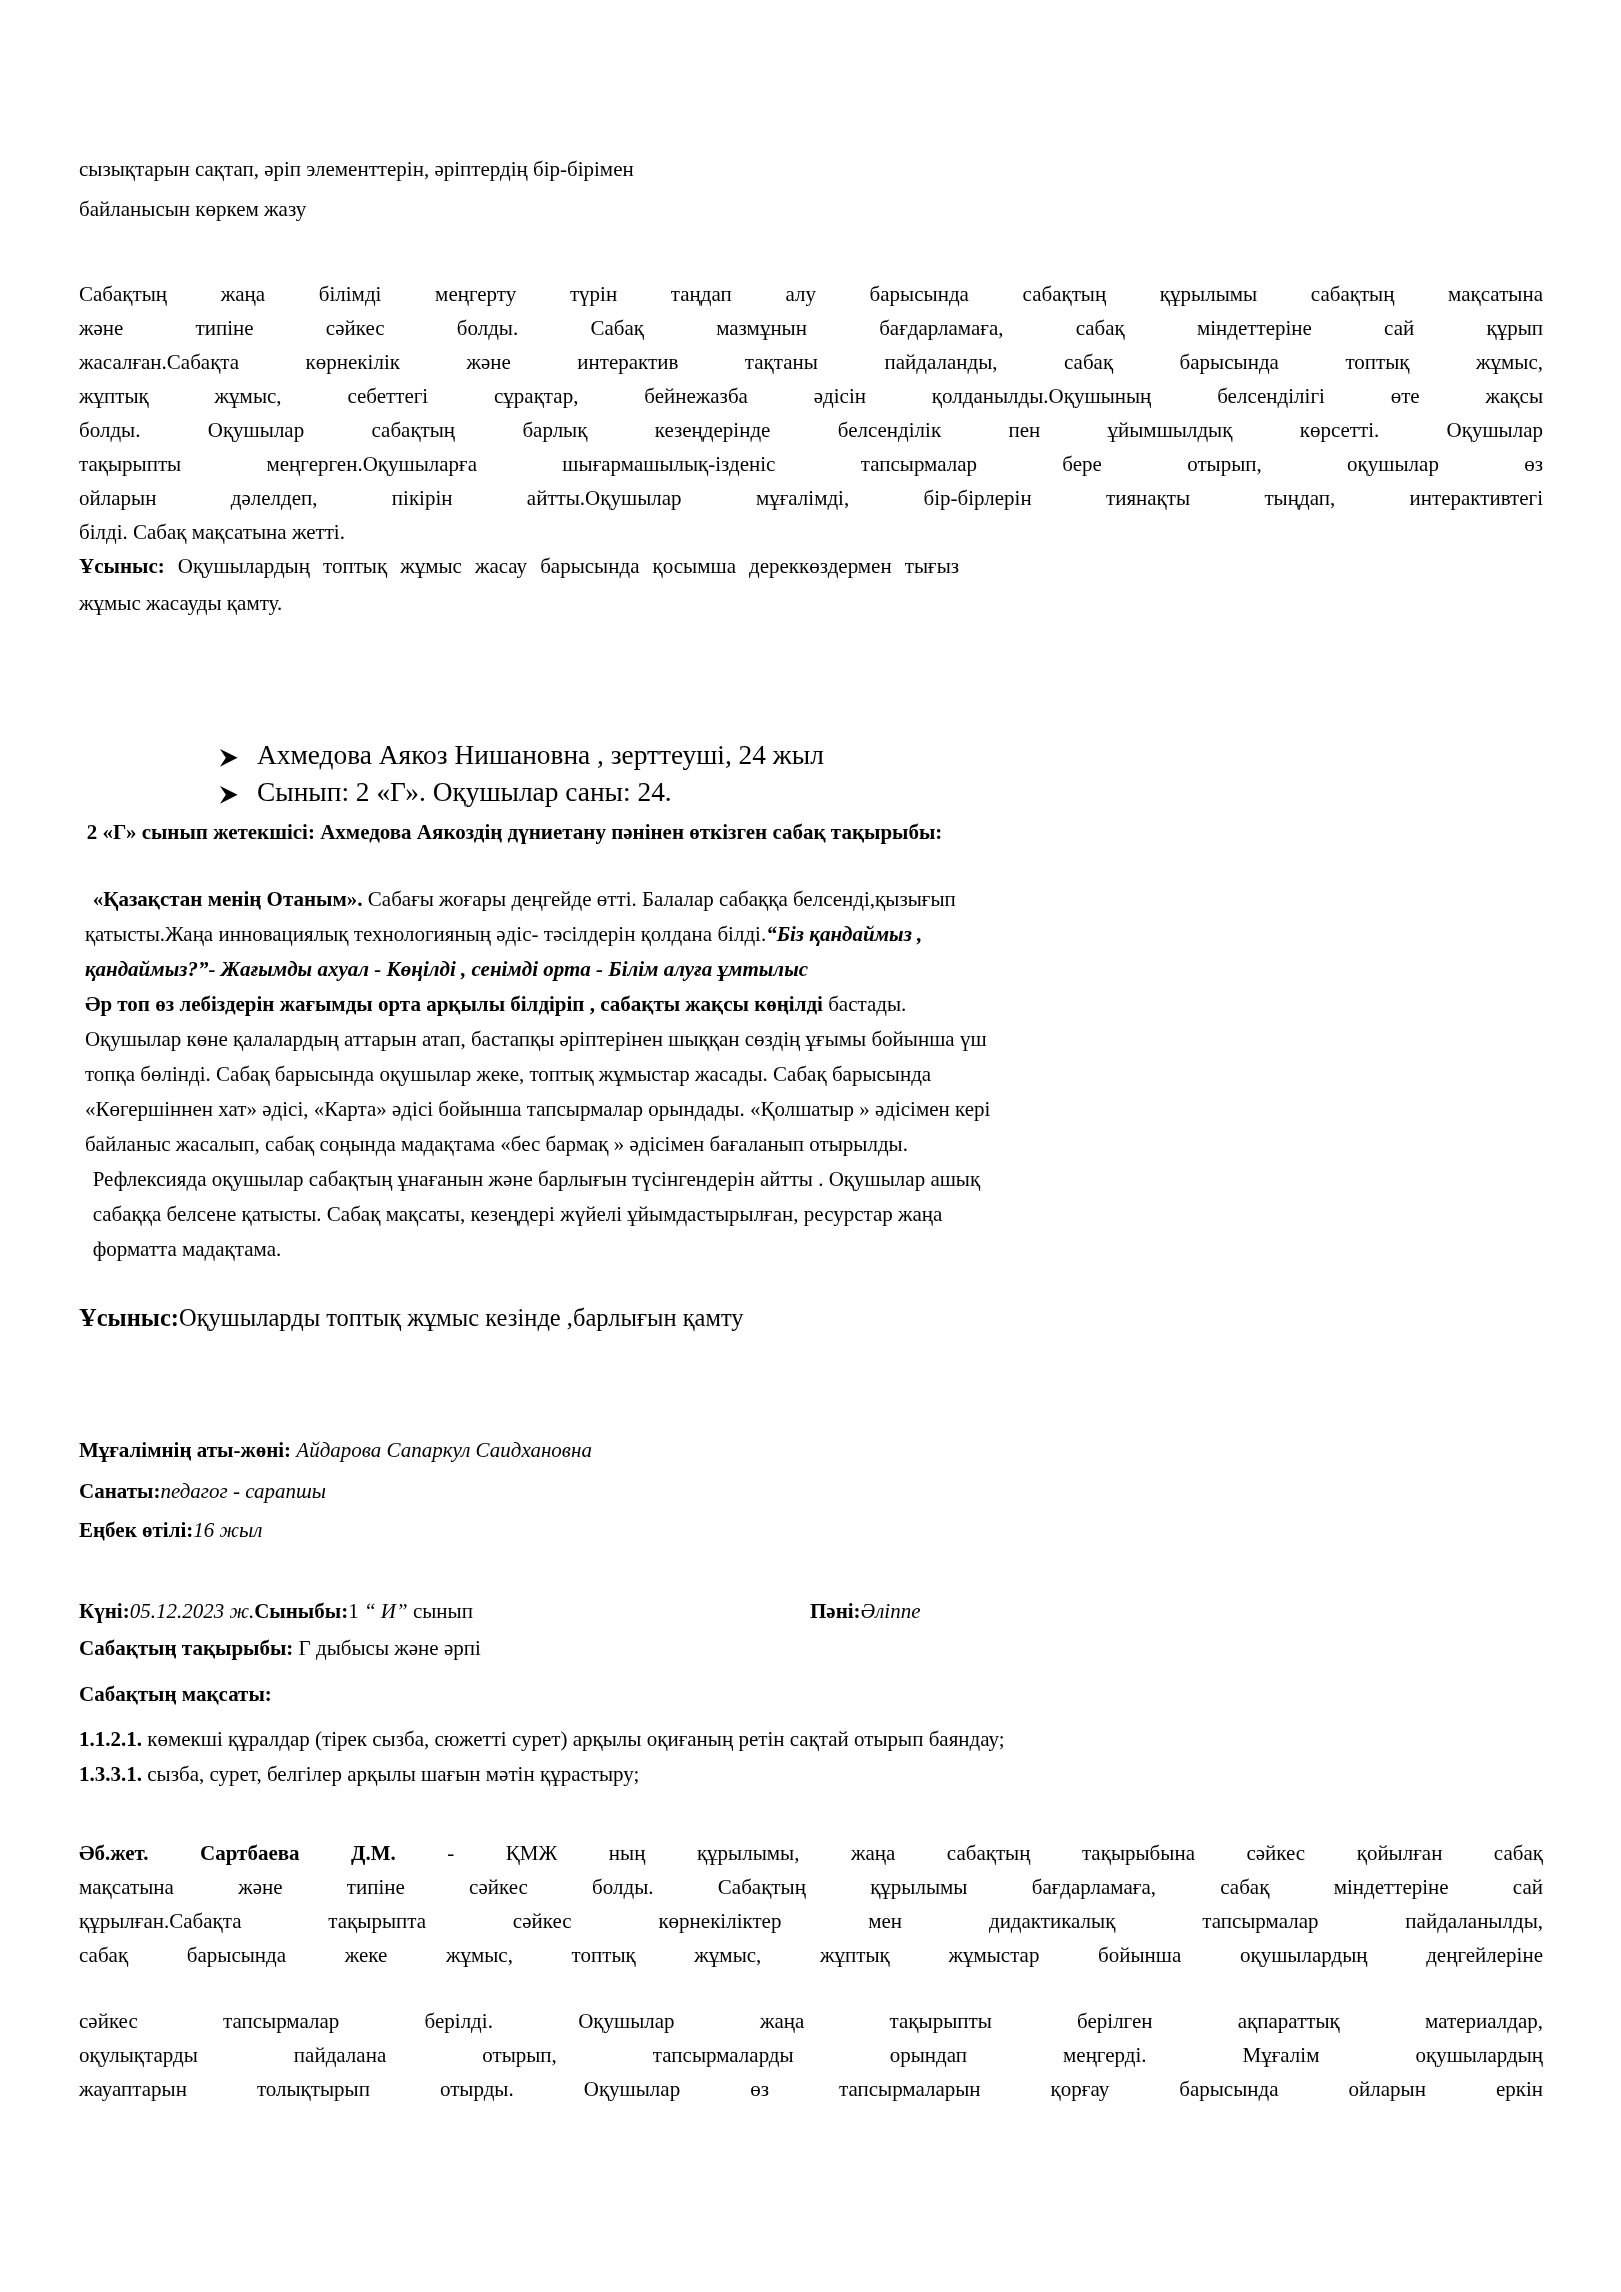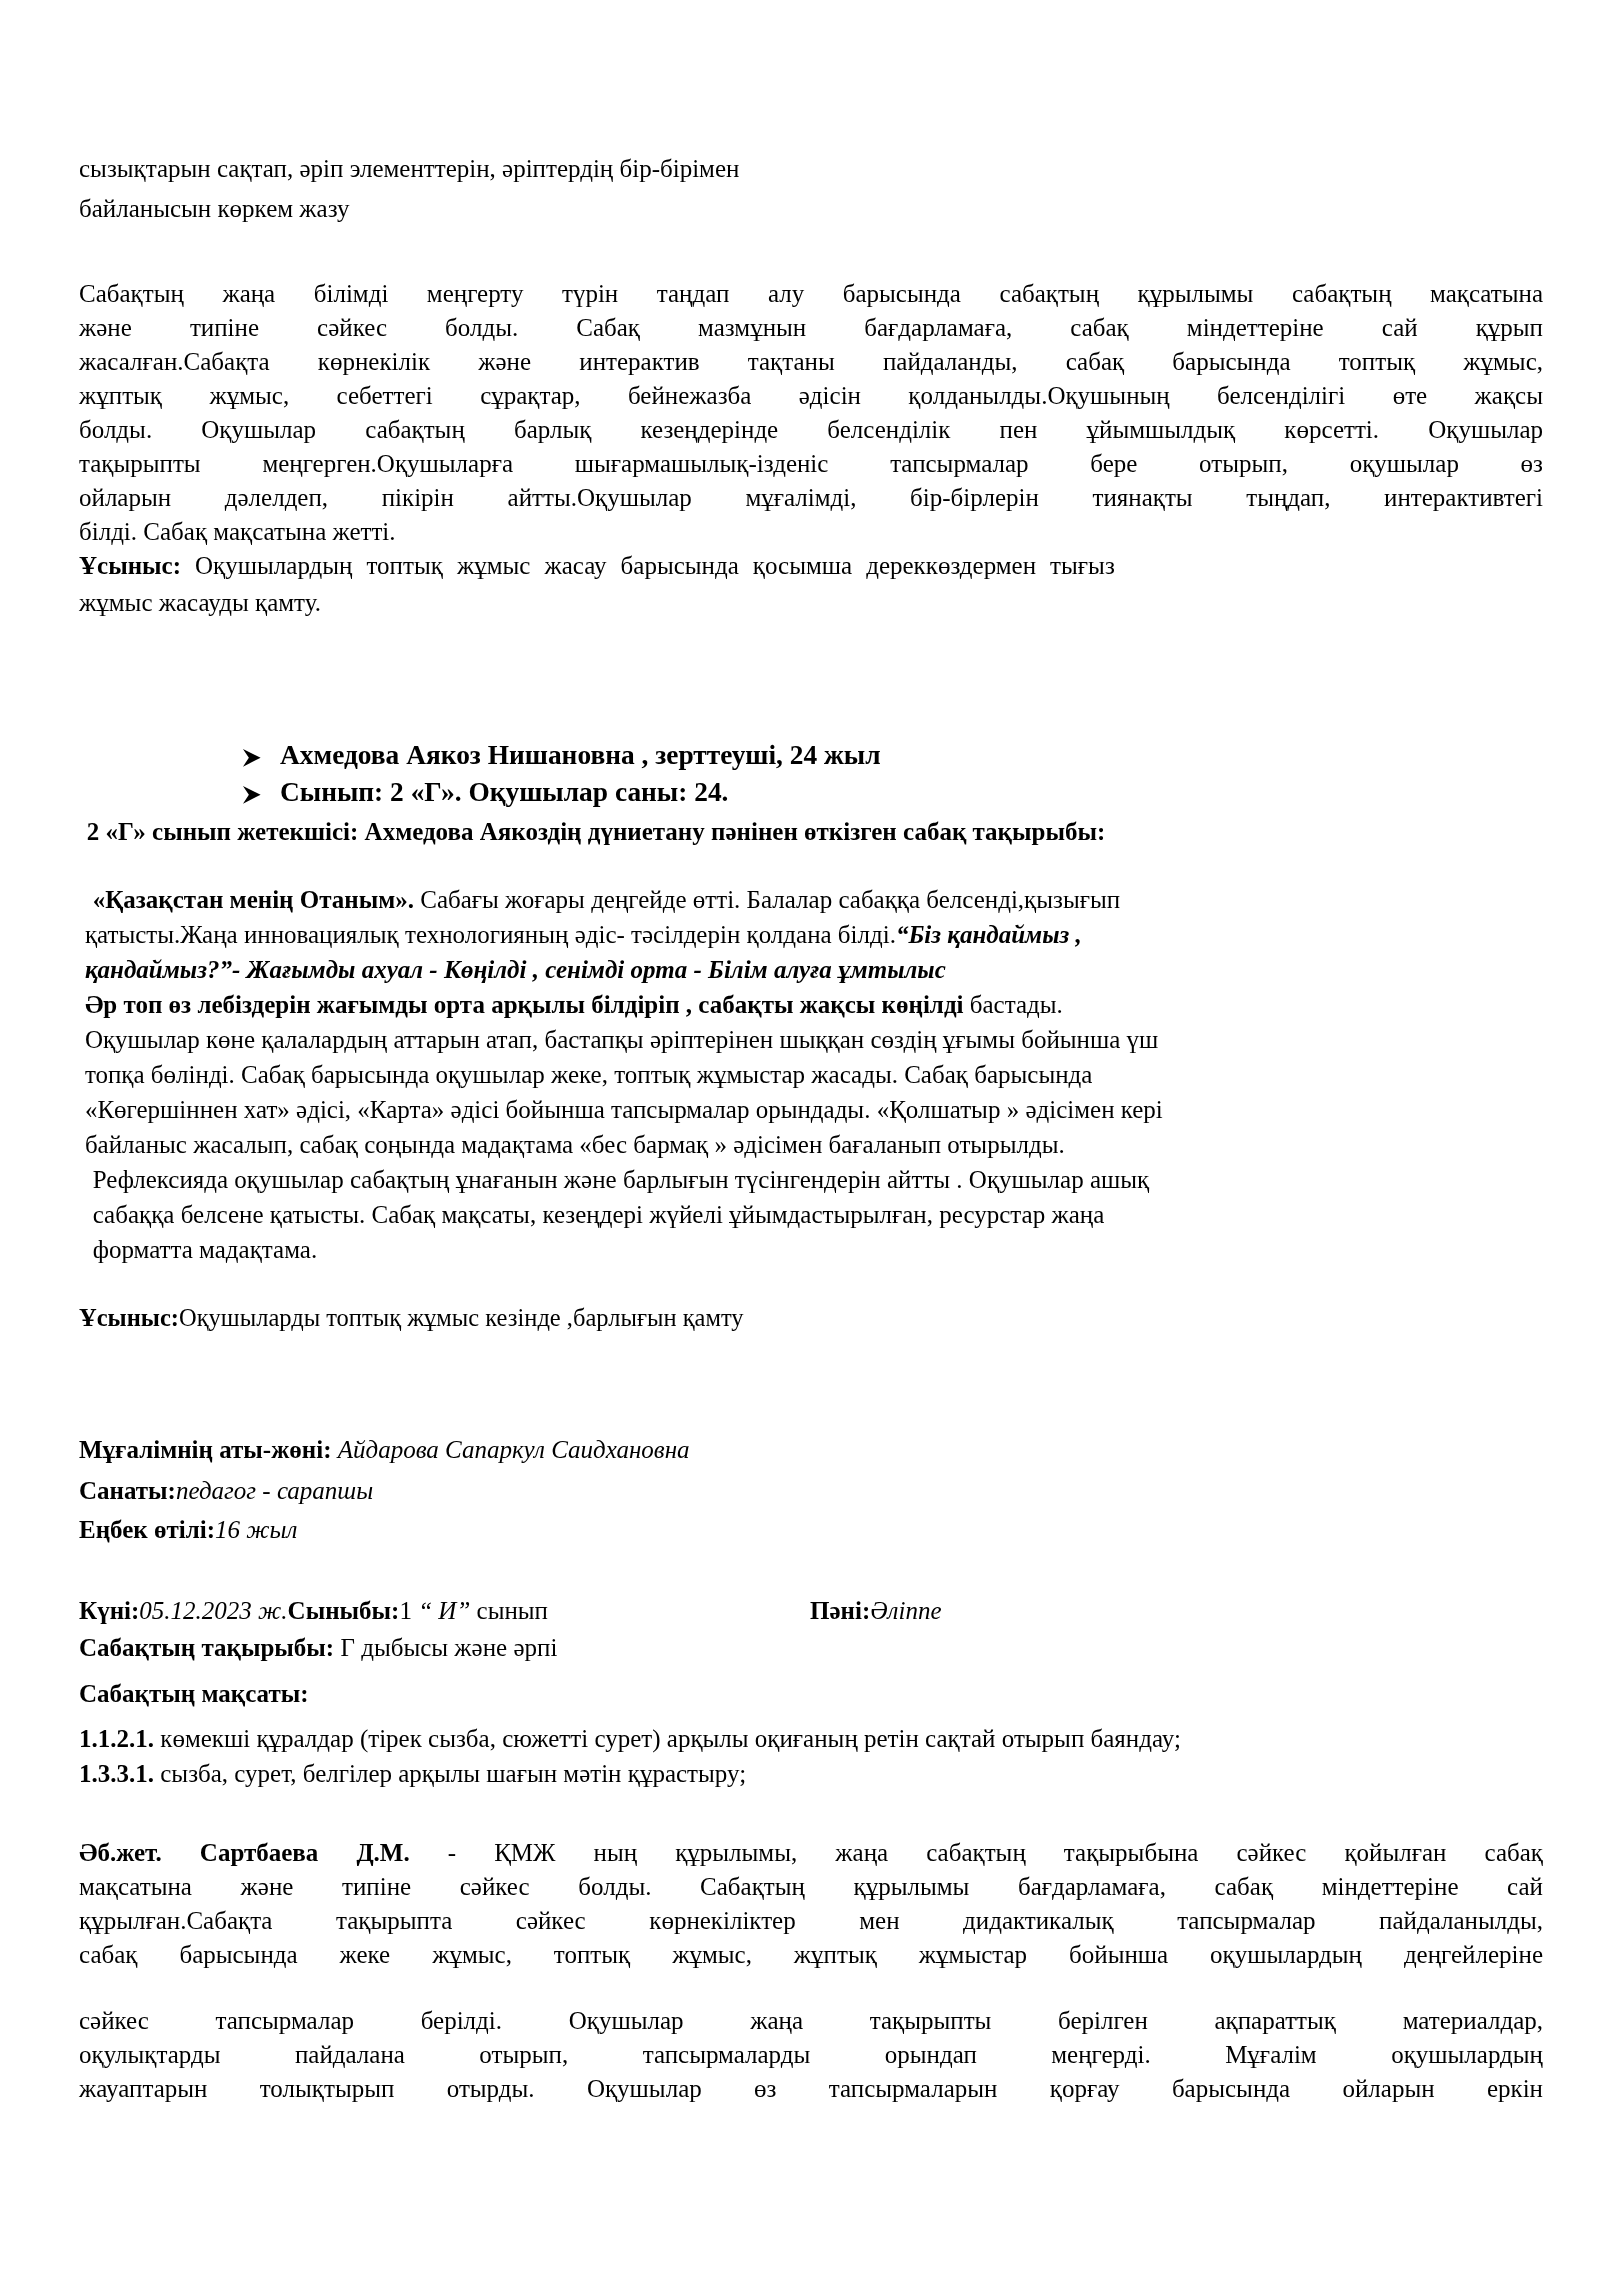--- a/index.html
+++ b/index.html
@@ -1,27 +1,27 @@
 <!DOCTYPE html>
 <html><head>
 <meta charset="utf-8">
 <style>
   html, body { margin: 0; padding: 0; background: #ffffff; }
   body {
     width: 1621px; height: 2293px; position: relative; overflow: hidden;
     font-family: "Liberation Serif", serif; color: #000000;
   }
   .page { position: absolute; left: 79px; top: 0; width: 1473px; }
-  .t { font-size: 25px; line-height: 34px; }
+  .t { font-size: 21px; line-height: 34px; }
   .just { text-align: justify; text-align-last: left; }
   .line { display: block; white-space: nowrap; }
   .b { font-weight: bold; }
   .i { font-style: italic; }
   .blk { position: absolute; left: 0; }
-  .bullet-row { position: absolute; left: 162px; white-space: nowrap; font-weight: bold; font-size: 27.4px; }
+  .bullet-row { position: absolute; left: 139px; white-space: nowrap; font-weight: normal; font-size: 27.4px; }
   .arrow { display: inline-block; width: 39px; vertical-align: middle; }
   .arrow svg { display: block; }
 </style>
 </head>
 <body>
 
 <div class="page">
 
   <div class="blk t" style="top:152px;">
     <span class="line">сызықтарын сақтап, әріп   элементтерін, әріптердің бір-бірімен</span>

